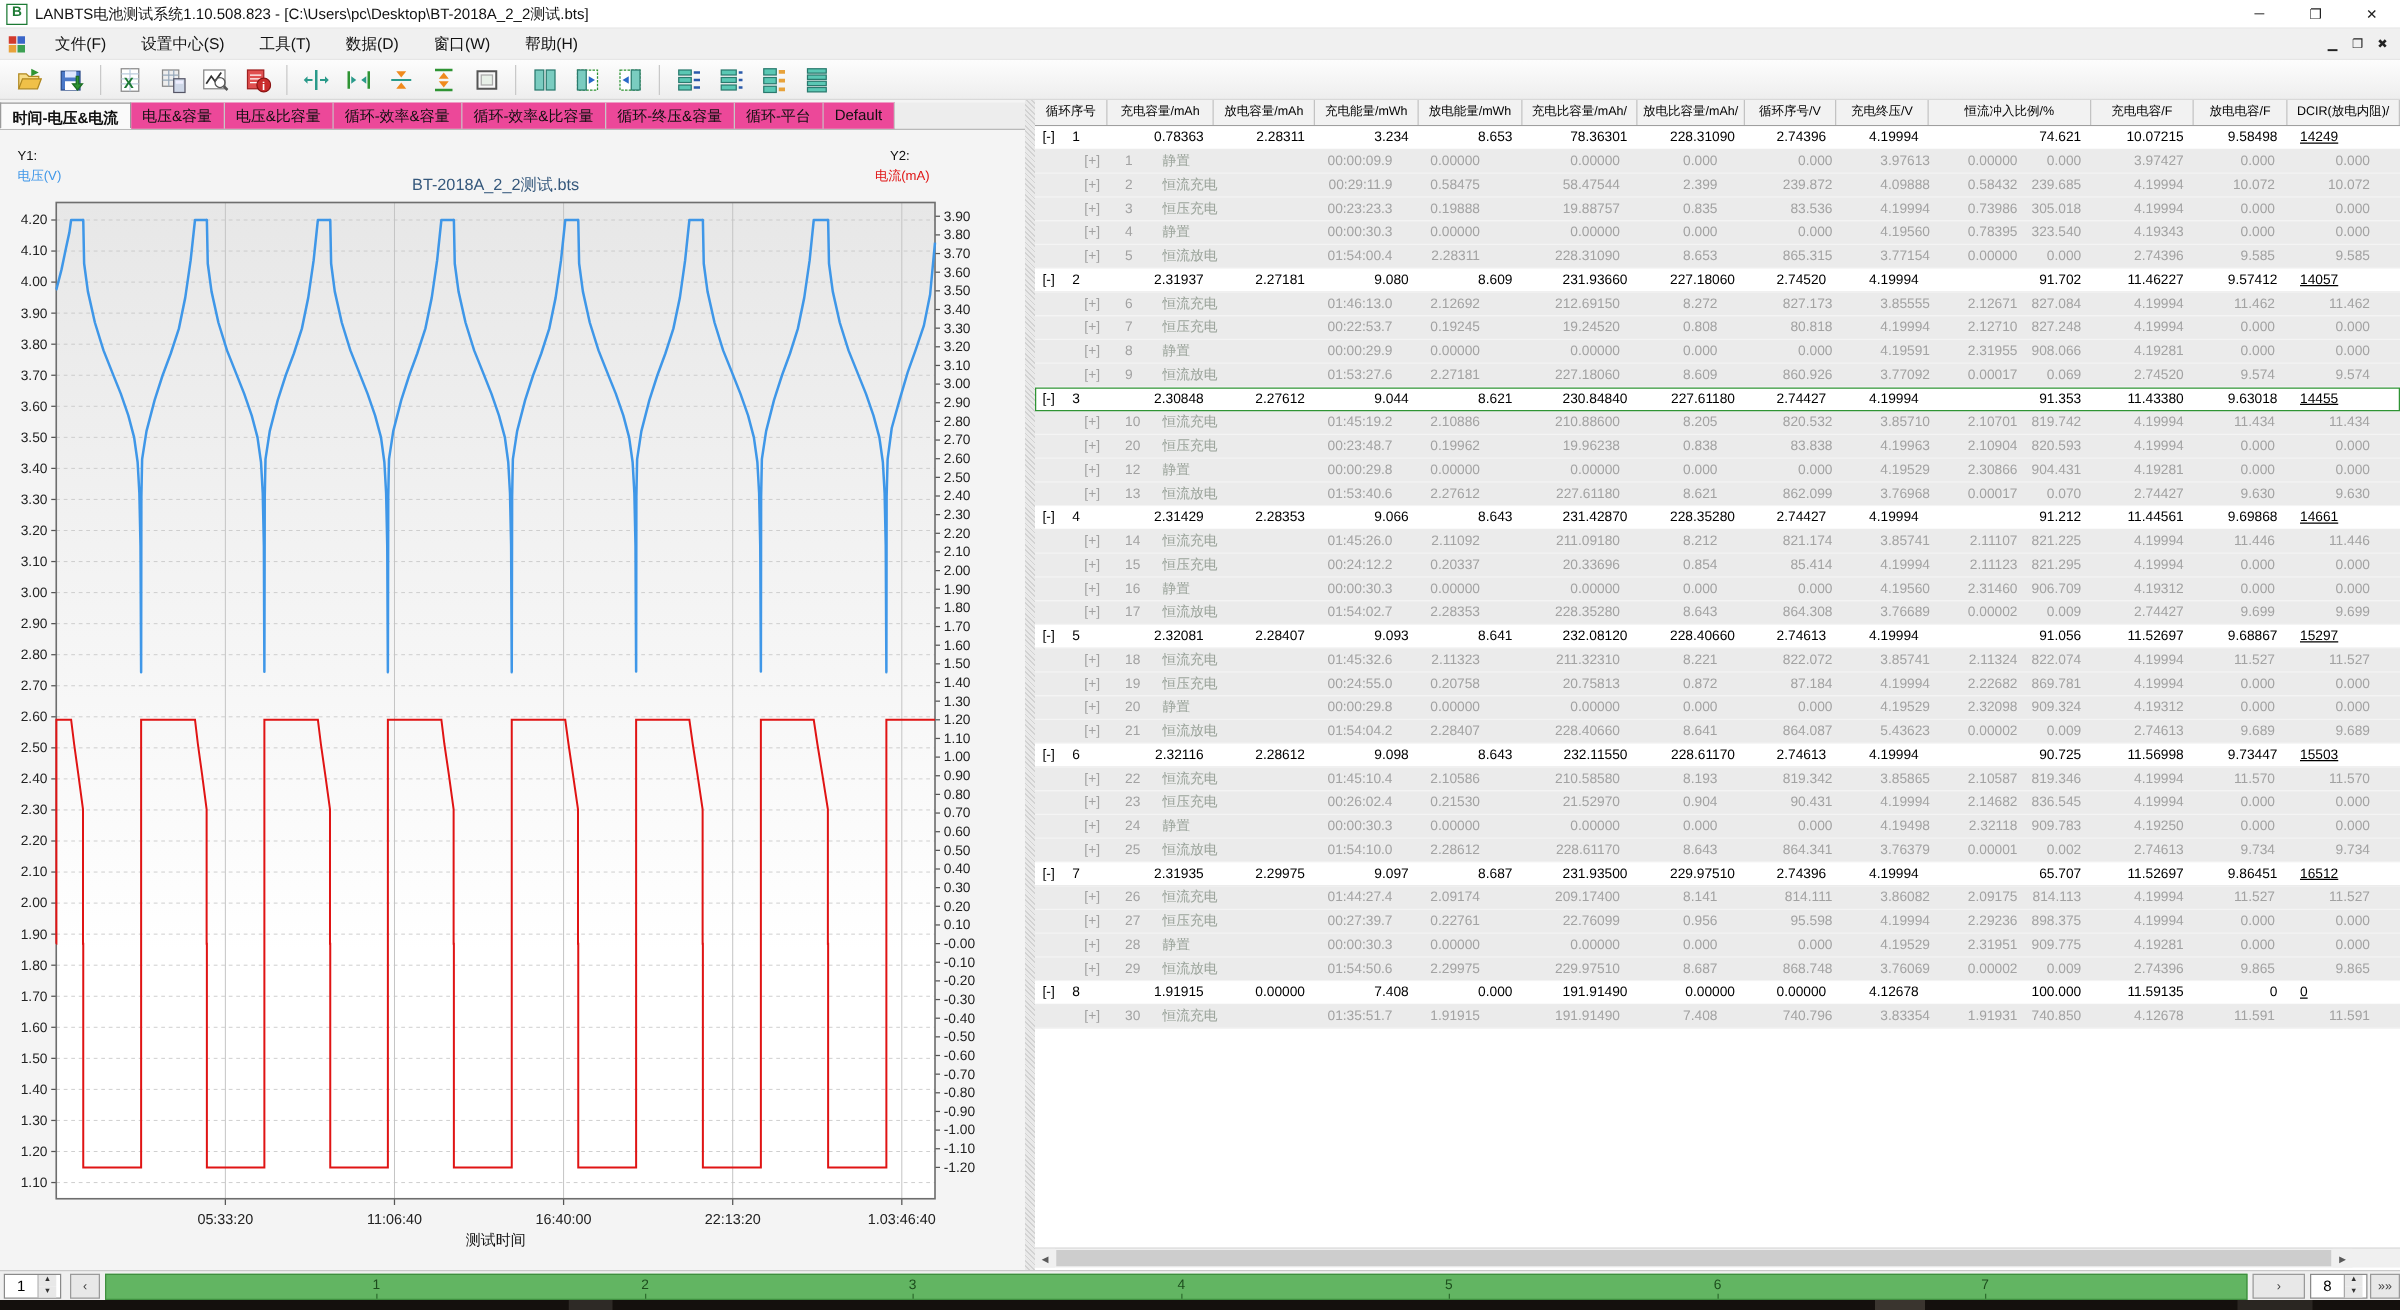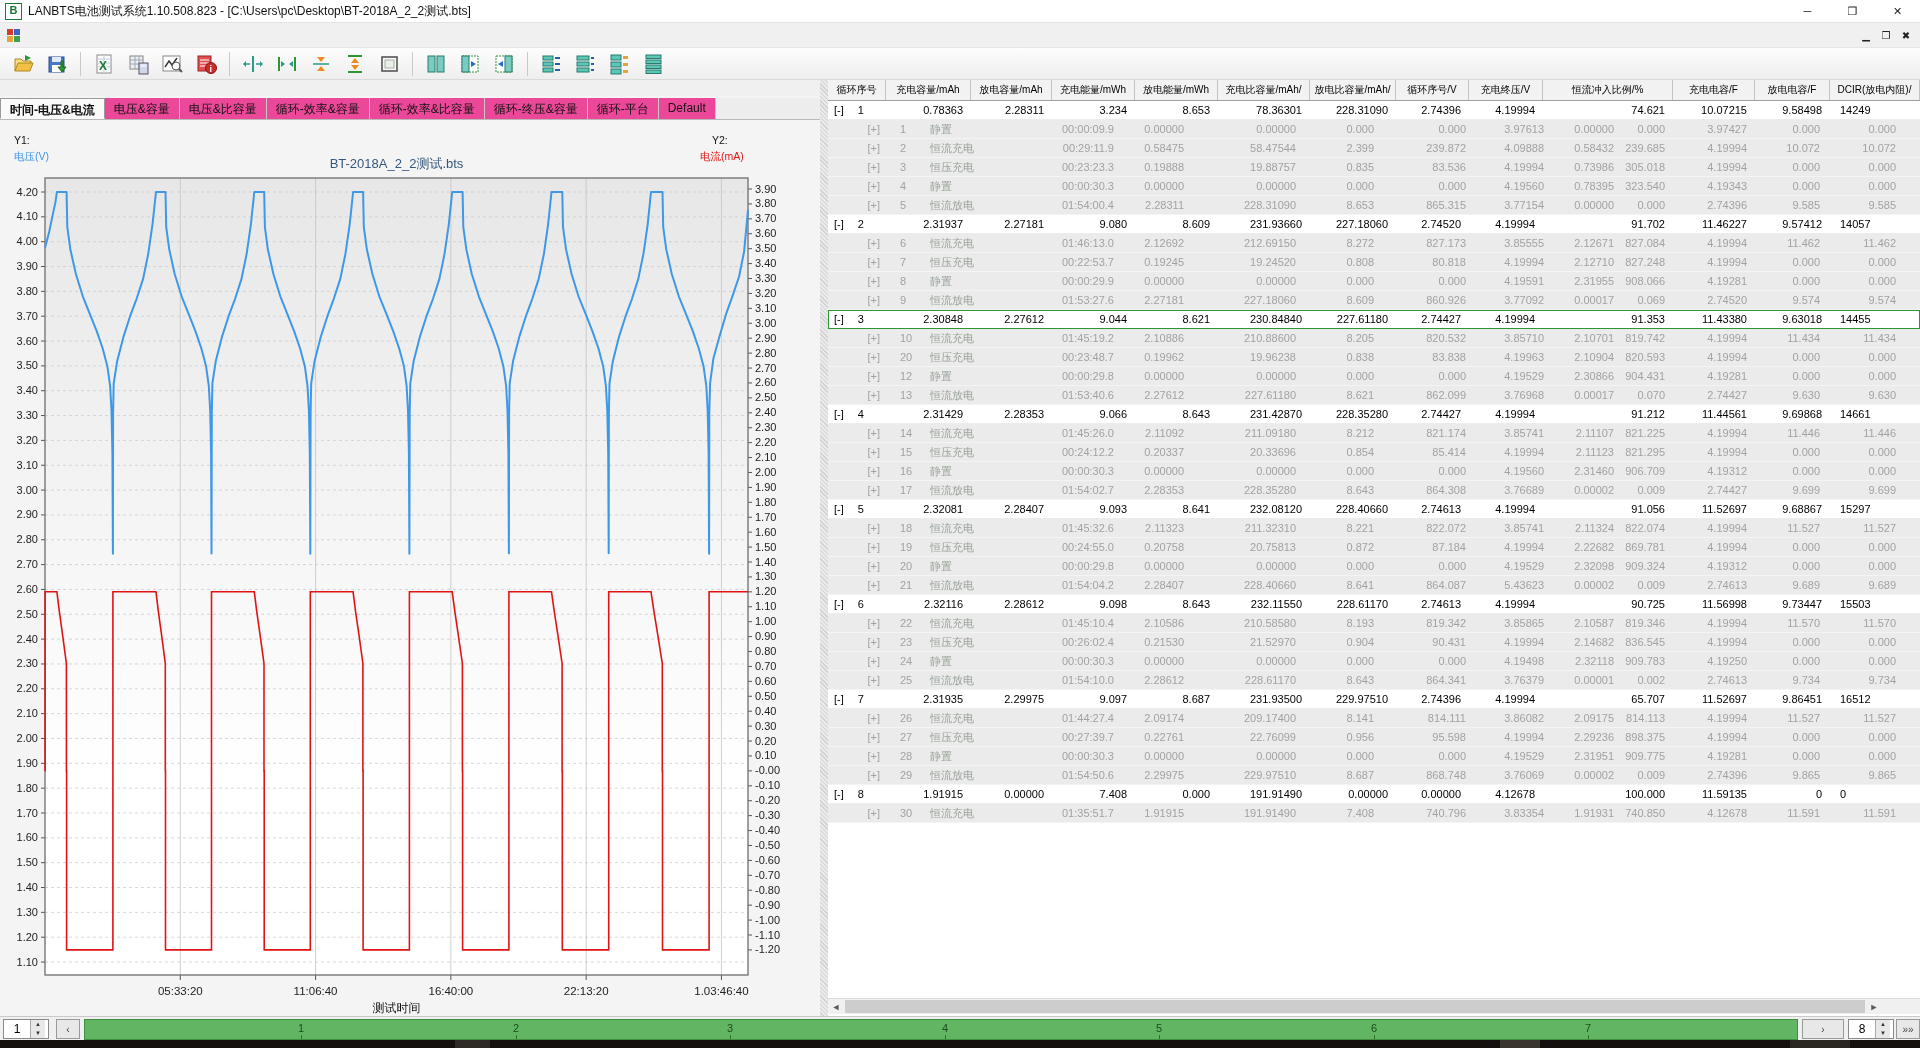--- a/index.html
+++ b/index.html
@@ -24,21 +24,21 @@
   .mdibtn{width:20px;height:18px;display:flex;align-items:center;justify-content:center;
     font-size:10px;font-weight:bold;color:#222;}
   
   #toolbar{position:absolute;left:0;top:48px;width:1920px;height:32px;
     background:linear-gradient(#fdfdfd,#eeeeee);border-bottom:1px solid #d9d9d9;
     display:flex;align-items:center;padding-left:6px;box-sizing:border-box;}
   .tb-icon{width:26px;height:26px;margin:0 4px;display:flex;align-items:center;justify-content:center;}
   .tb-sep{width:1px;height:24px;background:#c9c9c9;margin:0 6px;}
   
   #main{position:absolute;left:0;top:80px;width:1920px;height:936px;background:#f0f0f0;}
-  #chartpanel{position:absolute;left:0;top:16px;width:820px;height:936px;background:#f4f4f4;
+  #chartpanel{position:absolute;left:0;top:0;width:820px;height:936px;background:#f4f4f4;
     border-right:1px solid #cfcfcf;padding-left:36px;}
   #tabsrow{position:absolute;left:0;top:2px;width:820px;height:21px;display:flex;
     border-bottom:1px solid #b9b9b9;background:#ededed;}
   .tab{font-size:12px;color:#111;padding:3px 9px 2px 9px;border-right:1px solid #c6c6c6;
     background:#ec4899;white-space:nowrap;}
   .tab.active{background:#fafafa;border:1px solid #9a9a9a;border-bottom:1px solid #fafafa;
     font-weight:bold;}
   #chartsvg{position:absolute;left:0;top:24px;}
   
   #splitter{position:absolute;left:820px;top:0;width:8px;height:936px;
@@ -54,21 +54,21 @@
   .cell{overflow:hidden;white-space:nowrap;}
   .num{text-align:right;padding-right:8px;}
   .grp{background:#ffffff;color:#000;border-bottom:1px solid #ececec;}
   .child{background:#ebebeb;color:#a2a2a2;border-bottom:1px solid #f4f4f4;}
   .grp.selected{outline:1px solid #2f9434;outline-offset:-1px;}
   .expander{padding-left:6px;color:inherit;}
   .child .expander{text-align:right;padding-right:6px;}
   .cyclenum{padding-left:14px;}
   .stepnum{display:inline-block;width:30px;text-align:left;padding-left:14px;}
   .stepname{color:#9aa39a;}
-  .dcir-grp{text-align:left;padding-left:10px;}
+  .dcir-grp{text-align:left;padding-left:10px;text-decoration:underline;}
   .dcir-child{text-align:right;padding-right:27px;}
   
   #hscroll{position:absolute;left:0;bottom:2px;width:1092px;height:15px;background:#f0f0f0;
     border-top:1px solid #dcdcdc;display:flex;align-items:center;}
   .sb-arrow{width:16px;height:15px;background:#f0f0f0;color:#5a5a5a;font-size:9px;
     display:flex;align-items:center;justify-content:center;}
   #sb-thumb{height:13px;background:#cdcdcd;width:1020px;margin:0 1px;}
   
   #pagerbar{position:absolute;left:0;top:1016px;width:1920px;height:24px;background:#f0f0f0;
     border-top:1px solid #c9c9c9;}
@@ -100,20 +100,28 @@
   </div>
 </div>
 
 <div id="menubar">
   <div id="menuicon">
     <div style="left:0;top:0;background:#d23b2e"></div>
     <div style="left:7px;top:0;background:#3b66c8"></div>
     <div style="left:0;top:7px;background:#e8a23a"></div>
     <div style="left:7px;top:7px;background:#3ba052"></div>
   </div>
+  <div id="menu-items" style="display: flex;">
+      <div class="menu-item">文件(F)</div>
+      <div class="menu-item">设置中心(S)</div>
+      <div class="menu-item">工具(T)</div>
+      <div class="menu-item">数据(D)</div>
+      <div class="menu-item">窗口(W)</div>
+      <div class="menu-item">帮助(H)</div>
+    </div>
   <div class="mdibtns">
     <div class="mdibtn">▁</div>
     <div class="mdibtn">❐</div>
     <div class="mdibtn">✖</div>
   </div>
 </div>
 
 <div id="toolbar">
     <div class="tb-icon">
       <svg width="22" height="22" viewBox="0 0 22 22">

